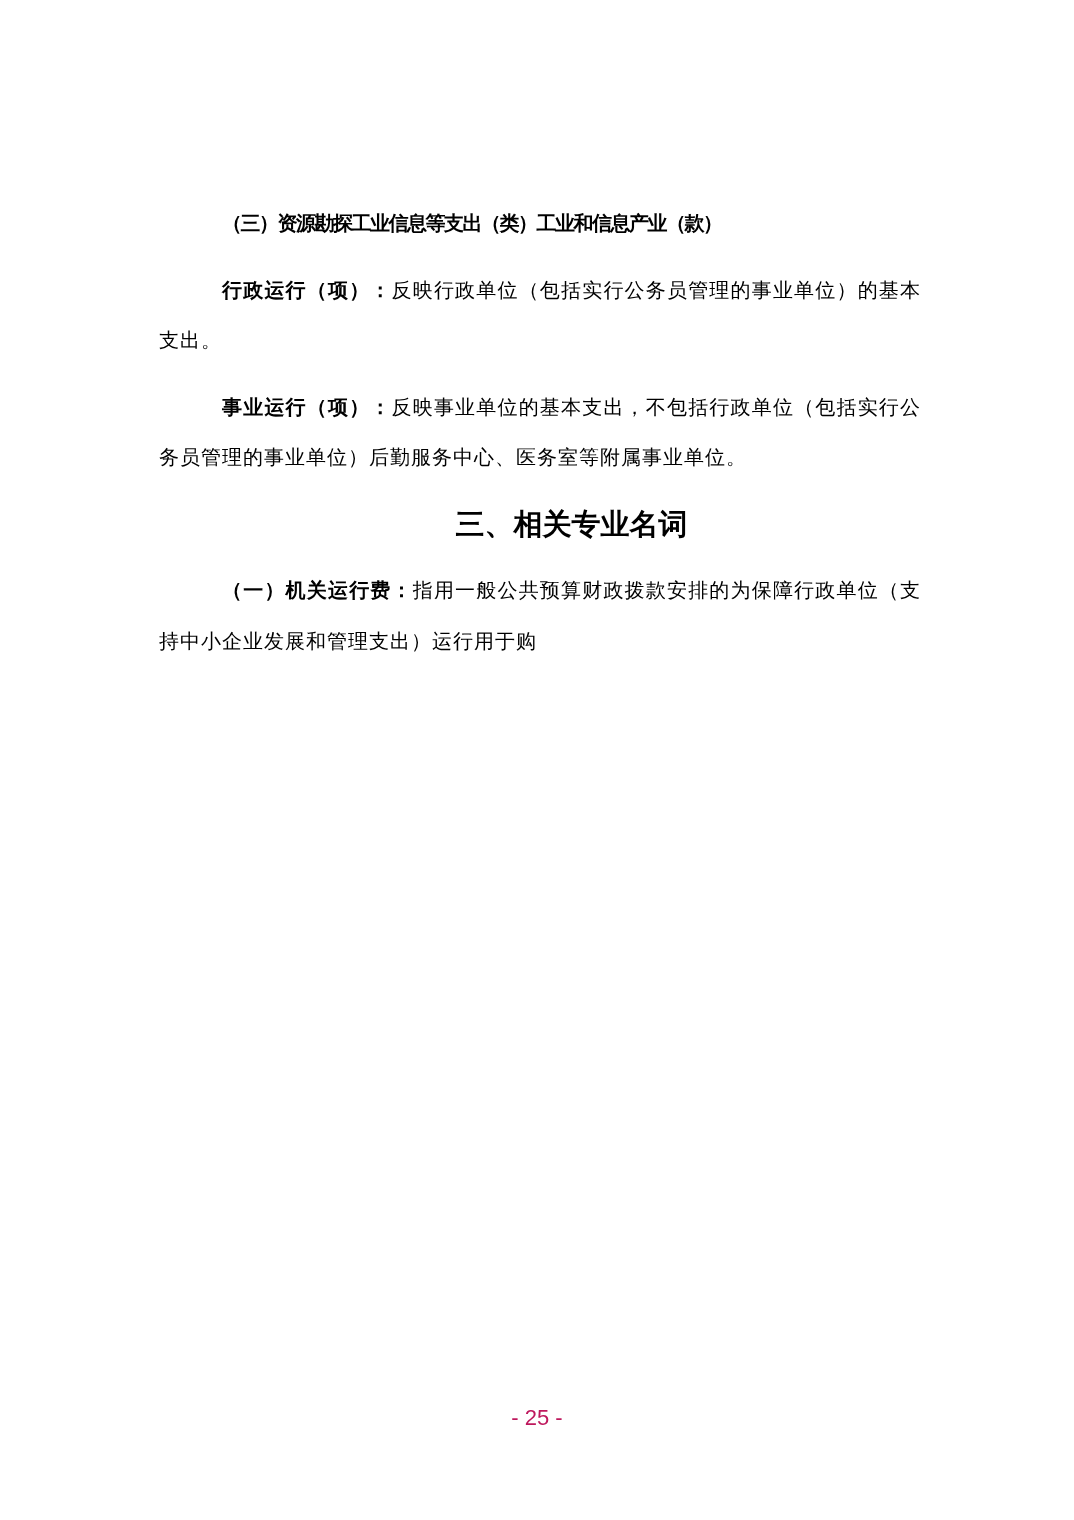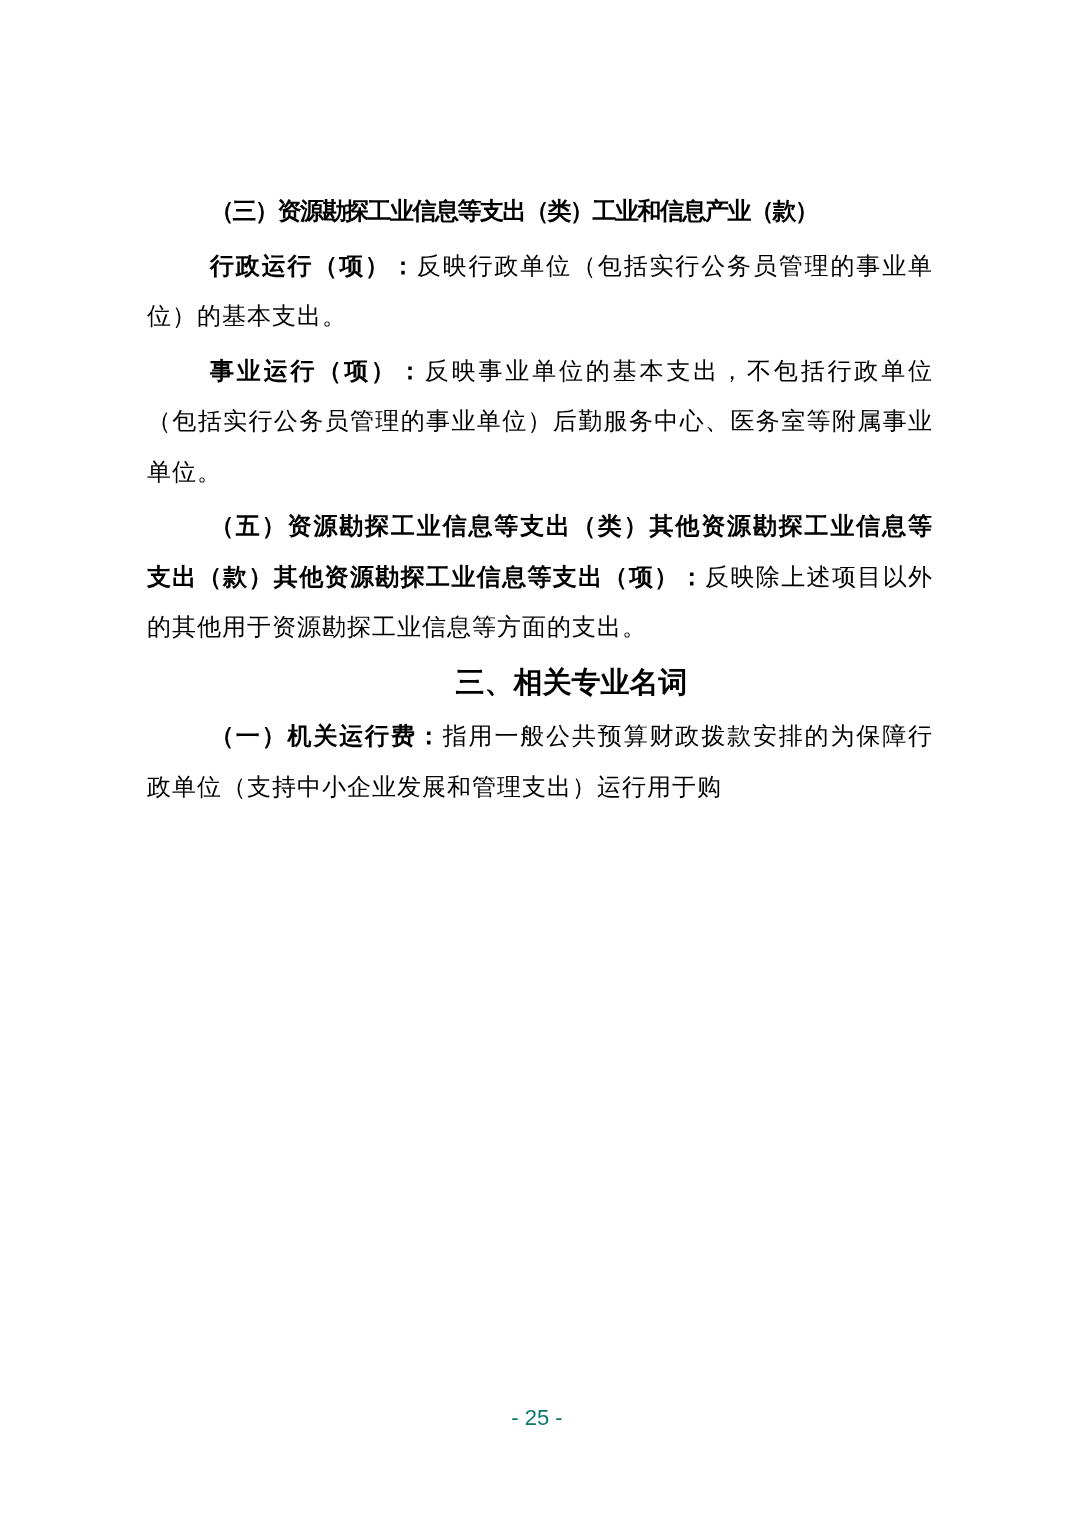--- a/index.html
+++ b/index.html
@@ -16,22 +16,22 @@
     font-family: "Liberation Serif", "DejaVu Serif", serif;
     overflow: hidden;
   }
   .content {
     position: absolute;
     left: 143px;
     top: 182px;
     width: 794px;
   }
   .para {
-    margin: 4px;
-    font-size: 24px;
+    margin: 16px;
+    font-size: 20px;
     line-height: 50.5px;
     letter-spacing: 1px;
     text-align: justify;
     text-indent: 63px;
   }
   .para .lead {
     font-weight: bold;
   }
   
   .para.tight {
@@ -48,39 +48,38 @@
     text-align: center;
   }
   .footer {
     position: absolute;
     left: 0;
     width: 100%;
     top: 1405px;
     text-align: center;
     font-family: "Liberation Sans", "DejaVu Sans", sans-serif;
     font-size: 22px;
-    color: #0f766e;
+    color: #be185d;
   }
 </style>
 </head>
 <body>
 
 <div class="page">
 
   <div class="content">
 
     <p class="para tight"><span class="lead">（三）资源勘探工业信息等支出（类）工业和信息产业（款）</span><span></span></p>
 
     <p class="para"><span class="lead">行政运行（项）：</span><span>反映行政单位（包括实行公务员管理的事业单位）的基本支出。</span></p>
 
     <p class="para"><span class="lead">事业运行（项）：</span><span>反映事业单位的基本支出，不包括行政单位（包括实行公务员管理的事业单位）后勤服务中心、医务室等附属事业单位。</span></p>
 
 
 
-    <p class="para"><span class="lead">（五）资源勘探工业信息等支出（类）其他资源勘探工业信息等支出（款）其他资源勘探工业信息等支出（项）：</span><span>反映除上述项目以外的其他用于资源勘探工业信息等方面的支出。</span></p>
 
 
     <p class="heading-sans">三、相关专业名词</p>
 
     <p class="para"><span class="lead">（一）机关运行费：</span><span>指用一般公共预算财政拨款安排的为保障行政单位（支持中小企业发展和管理支出）运行用于购</span></p>
 
   </div>
 
   <div class="footer">- 25 -</div>
 

